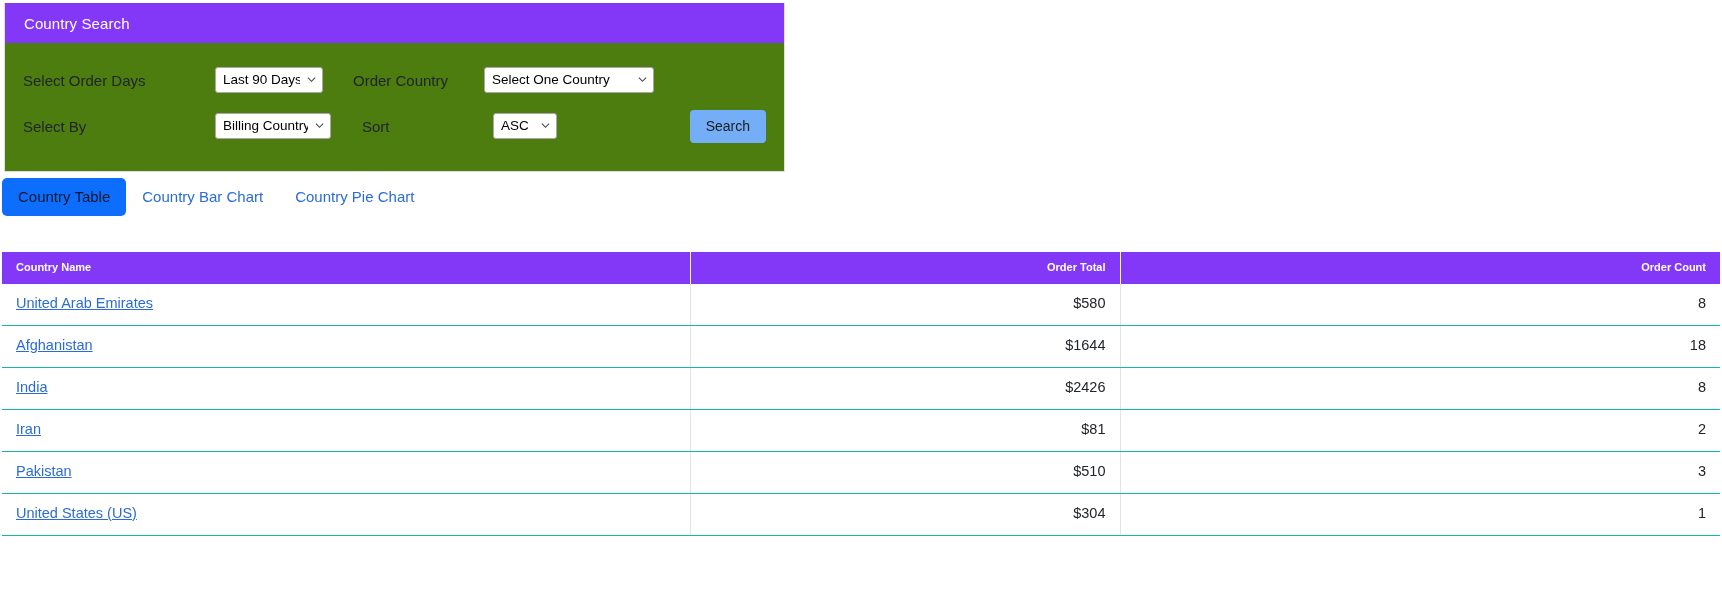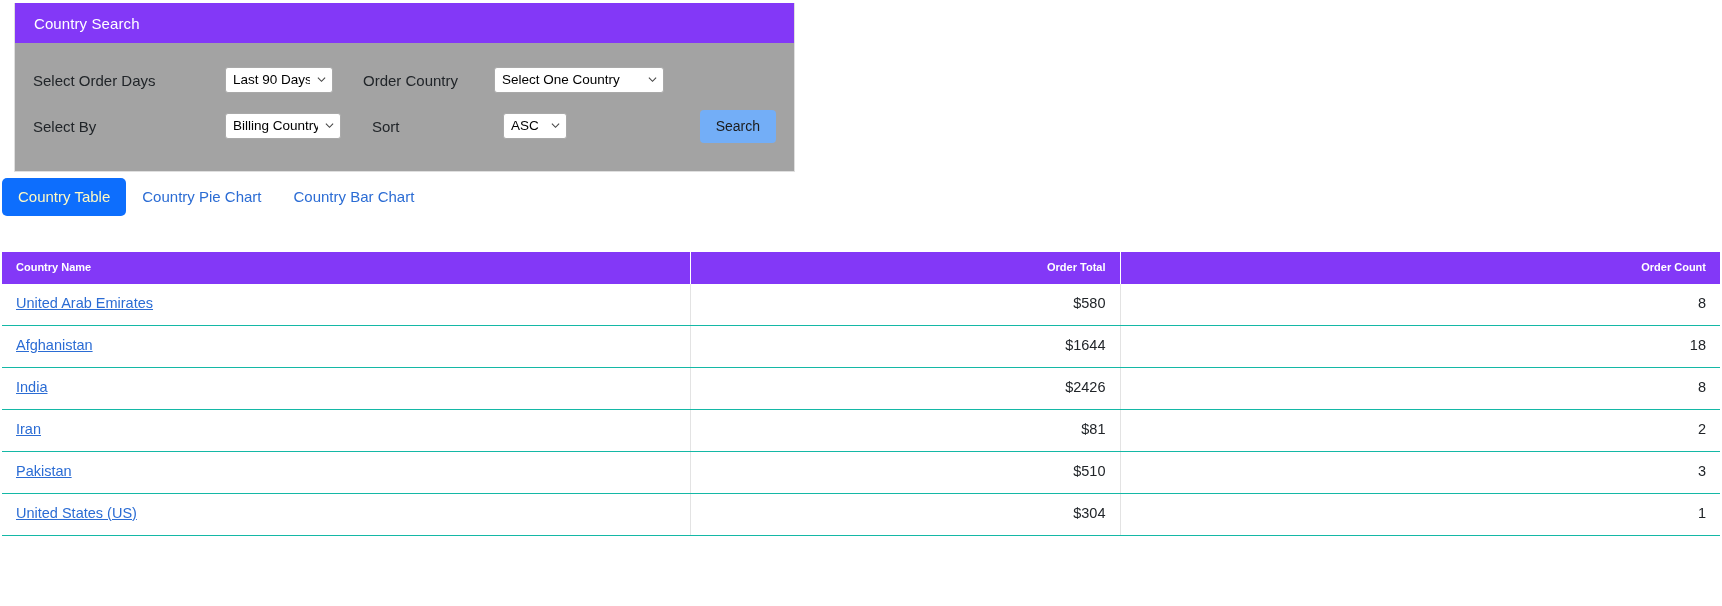--- a/index.html
+++ b/index.html
@@ -10,23 +10,23 @@
     font-family: "Liberation Sans", sans-serif;
     -webkit-font-smoothing: antialiased;
     overflow: hidden;
   }
 
   .page { position: relative; width: 1722px; height: 606px; }
 
   
   .search-card {
     position: absolute;
-    left: 14px; top: 3px;
+    left: 4px; top: 3px;
     width: 781px;
-    background: #a3a3a3;
+    background: #4d7c0f;
     border: 1px solid #dfdfdf;
     border-top: none;
   }
   .search-card__header {
     background: #8338f7;
     height: 40px;
     display: flex;
     align-items: center;
     padding: 0 0 0 19px;
   }
@@ -106,21 +106,21 @@
     align-items: center;
   }
   .tab {
     font-size: 15px;
     line-height: 1;
     cursor: pointer;
     white-space: nowrap;
   }
   .tab--active {
     background: #0d6efd;
-    color: #fef9c3;
+    color: #0f172a;
     border-radius: 5px;
     padding: 11px 16px 12px 16px;
   }
   .tab--link {
     color: #2b6cd4;
     background: transparent;
     padding: 11px 16px 12px 16px;
   }
 
   
@@ -240,22 +240,22 @@
         </span>
 
         <button class="btn-search">Search</button>
       </div>
 
     </div>
   </section>
 
   <nav class="tabs">
     <span class="tab tab--active">Country Table</span>
+    <span class="tab tab--link">Country Bar Chart</span>
     <span class="tab tab--link">Country Pie Chart</span>
-    <span class="tab tab--link">Country Bar Chart</span>
   </nav>
 
   <div class="table-wrap">
     <table class="country-table">
       <thead>
         <tr>
           <th class="col-name">Country Name</th>
           <th class="col-total">Order Total</th>
           <th class="col-count">Order Count</th>
         </tr>

